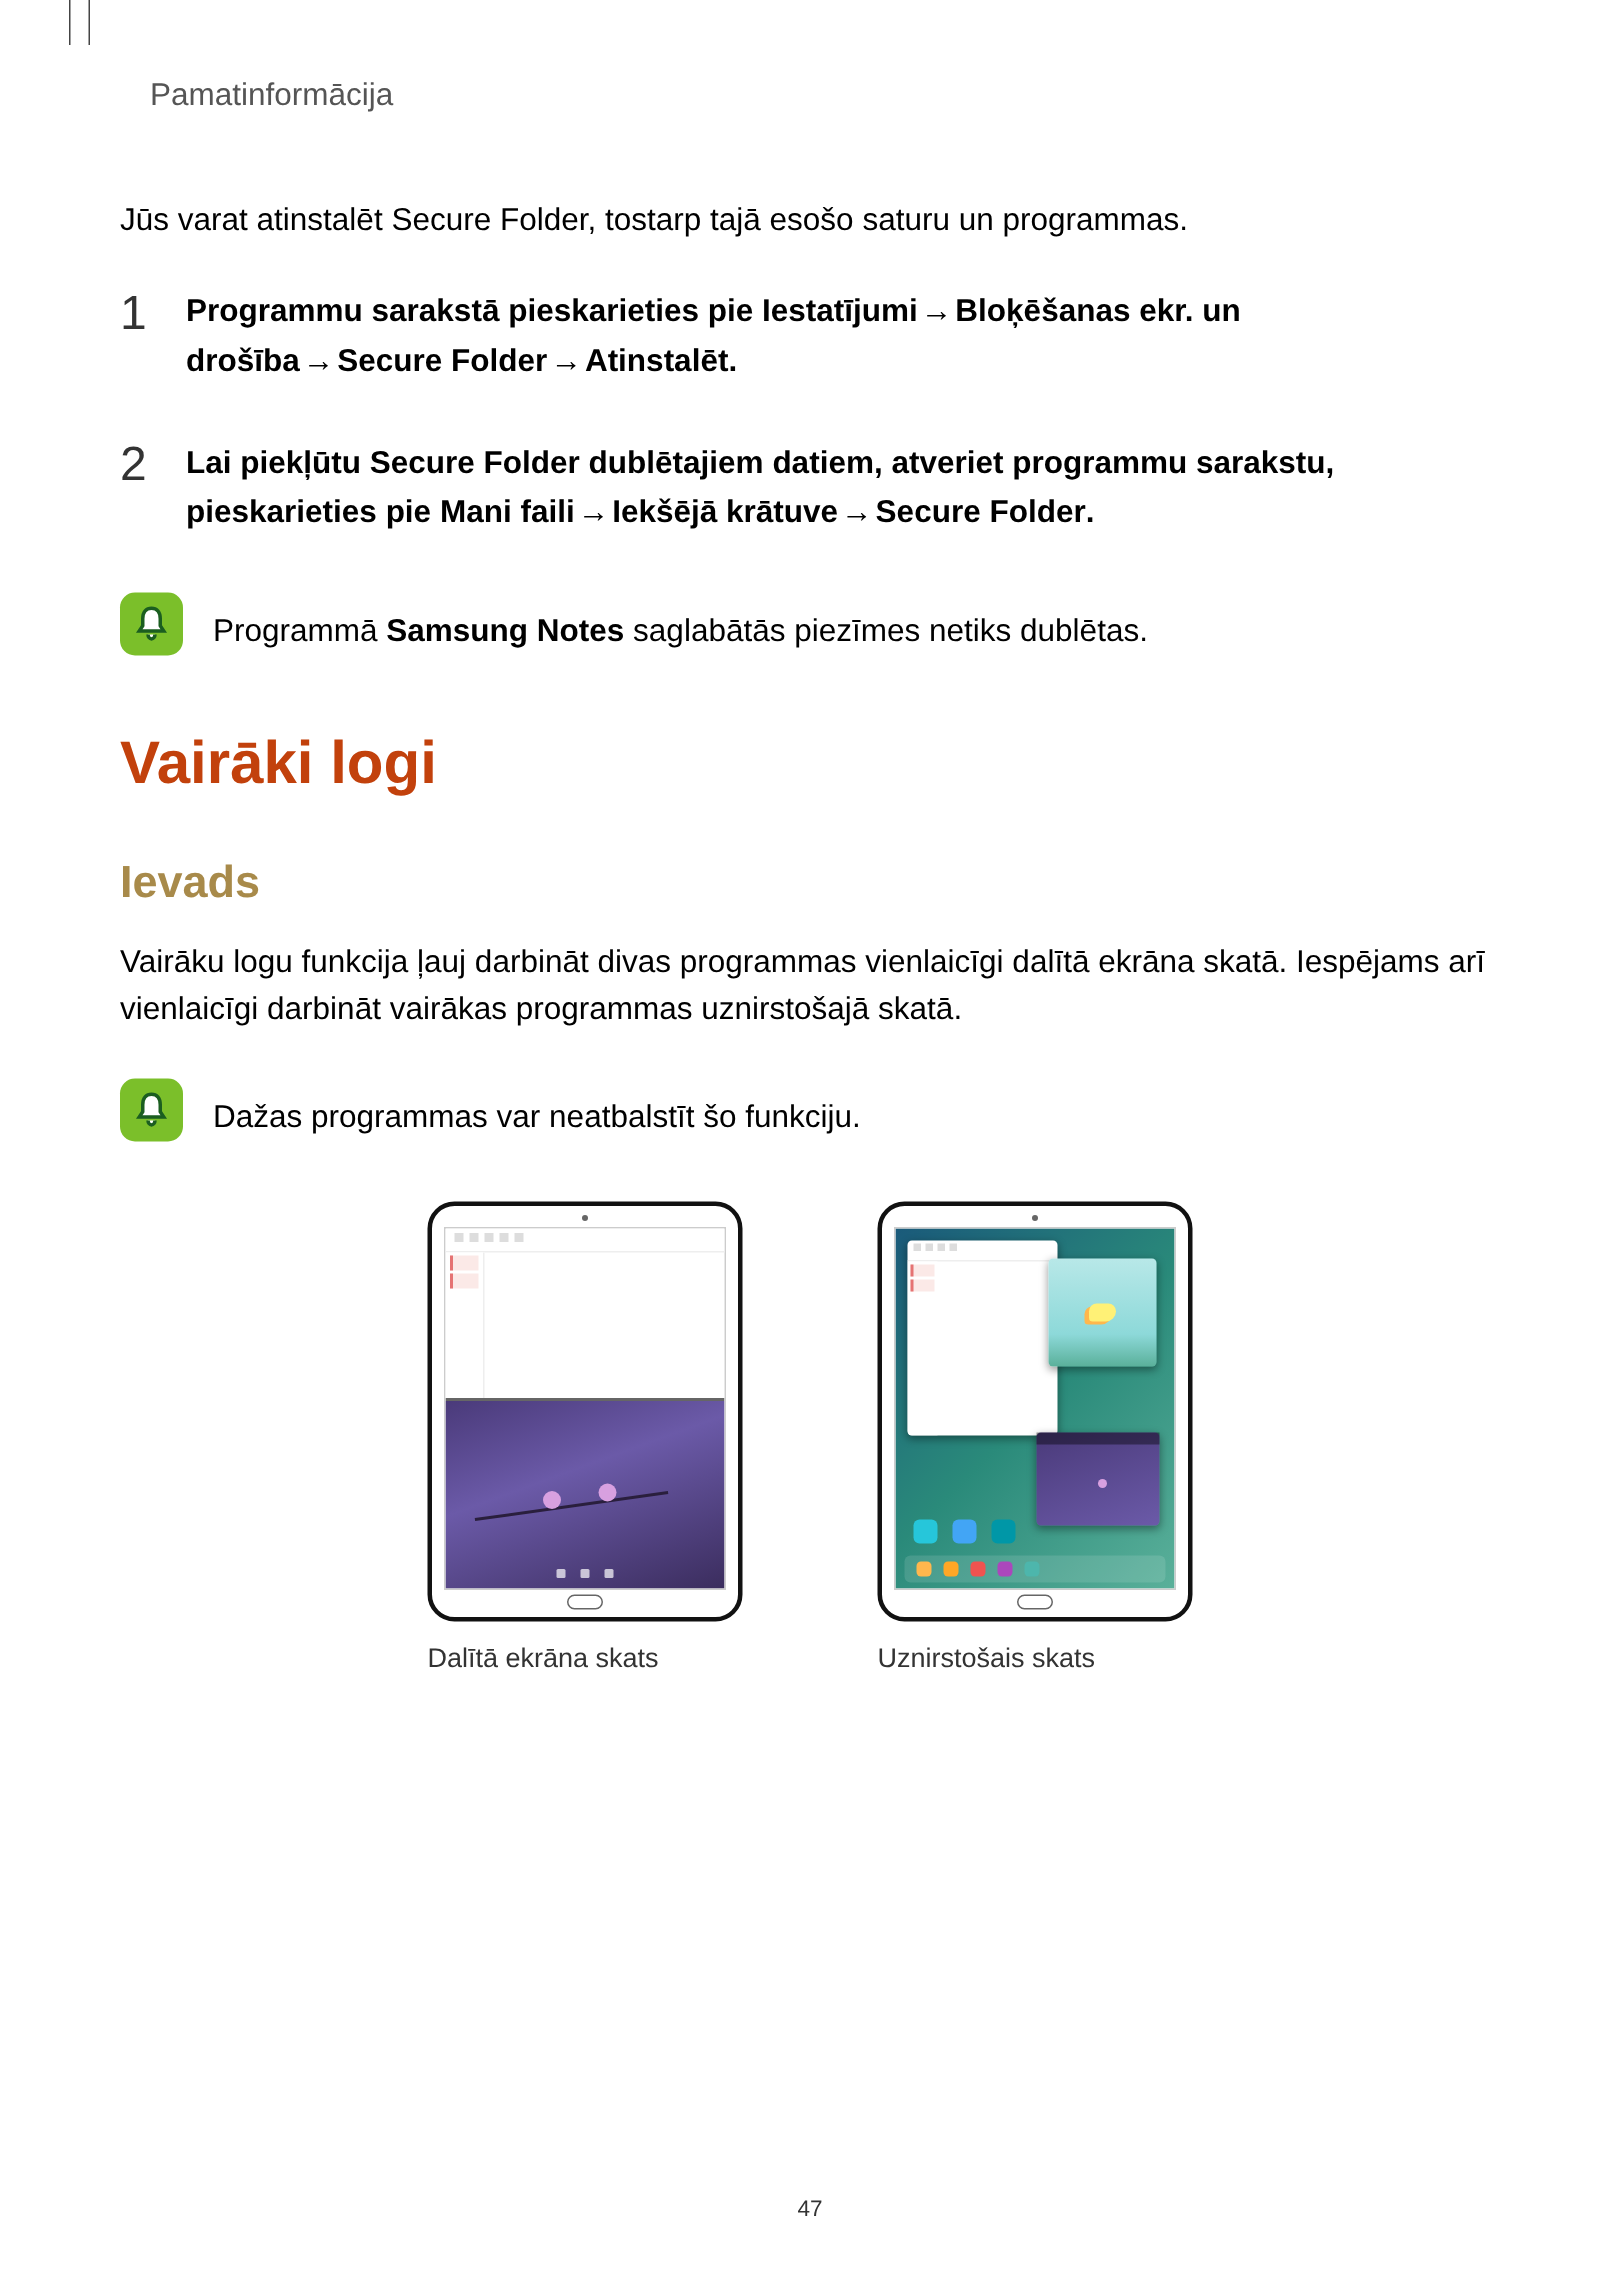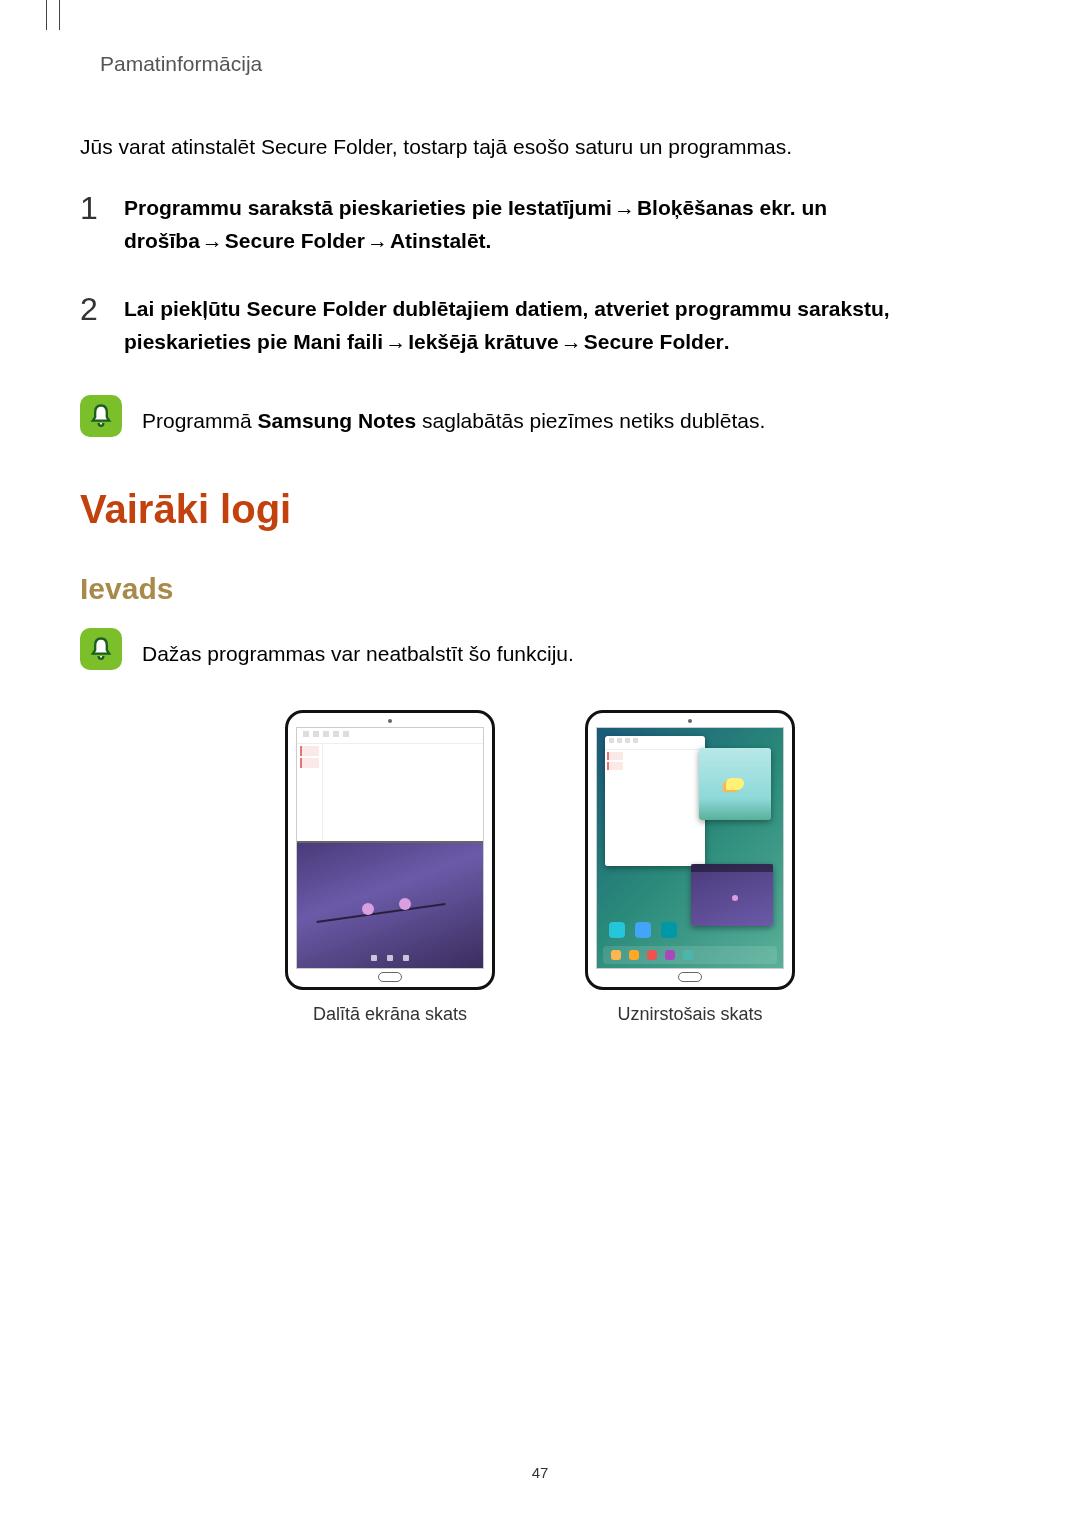--- a/index.html
+++ b/index.html
@@ -211,21 +211,21 @@
     position:absolute; bottom:42px; right:10px; width:82px; height:62px;
     background:linear-gradient(160deg,#4a3a7a, #6b5aa8);
     border-radius:3px; box-shadow:0 2px 6px rgba(0,0,0,0.4);
   }
   .popup-vid .vbar{position:absolute;top:0;left:0;right:0;height:8px;background:rgba(0,0,0,0.4);}
   .popup-vid .flower{width:6px;height:6px;background:#d8a0e0;border-radius:50%;position:absolute;top:50%;left:50%;}
 
   .caption {
     font-size: 18px;
     color: #333;
-    text-align: center;
+    text-align: left;
   }
   .page-number {
     position: absolute;
     bottom: 46px;
     left: 0; right: 0;
     text-align: center;
     font-size: 15px;
     color: #333;
   }
 </style>
@@ -265,20 +265,21 @@
         <path d="M10 18 C10 19.5 11 20.5 12 20.5 C13 20.5 14 19.5 14 18" fill="#fff"></path>
       </svg>
     </div>
     <div class="note-text">
       <span>Programmā </span><b>Samsung Notes</b><span> saglabātās piezīmes netiks dublētas.</span>
     </div>
   </div>
 
   <div class="h1">Vairāki logi</div>
   <div class="h2">Ievads</div>
+  <p class="intro-p">Vairāku logu funkcija ļauj darbināt divas programmas vienlaicīgi dalītā ekrāna skatā. Iespējams arī vienlaicīgi darbināt vairākas programmas uznirstošajā skatā.</p>
 
   <div class="note-row">
     <div class="note-icon">
       <svg viewBox="0 0 24 24" fill="none" stroke="#1b5e20" stroke-width="2">
         <path d="M12 3 C9 3 7 5 7 9 L7 13 L5 16 L19 16 L17 13 L17 9 C17 5 15 3 12 3 Z" fill="#fff"></path>
         <path d="M10 18 C10 19.5 11 20.5 12 20.5 C13 20.5 14 19.5 14 18" fill="#fff"></path>
       </svg>
     </div>
     <div class="note-text">Dažas programmas var neatbalstīt šo funkciju.</div>
   </div>

